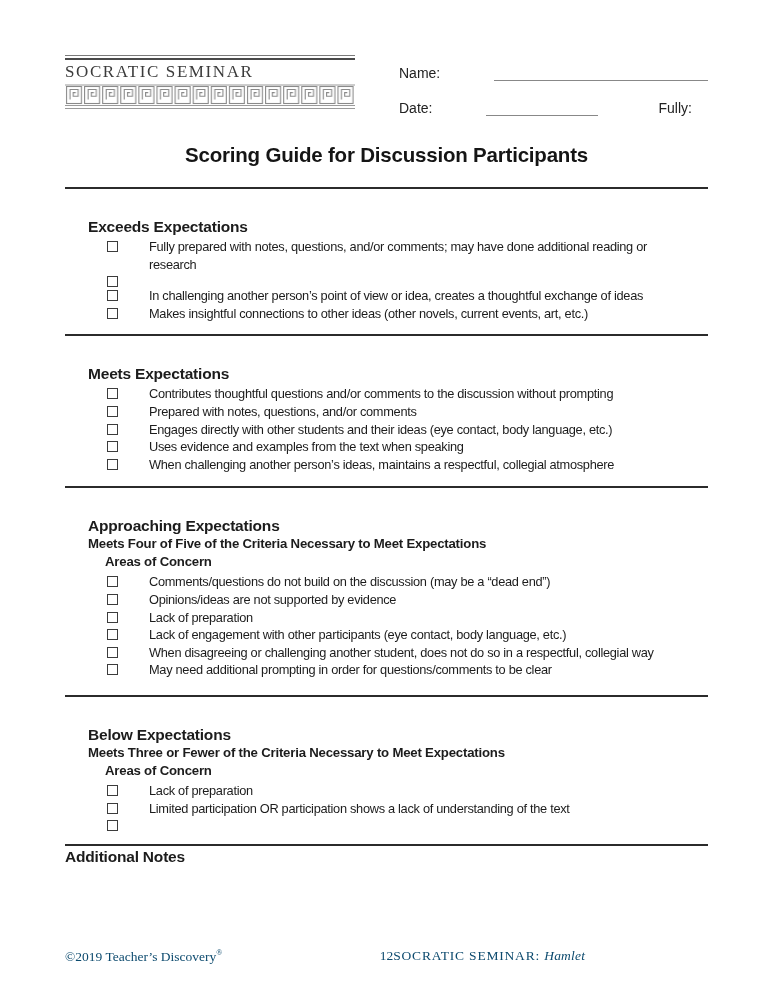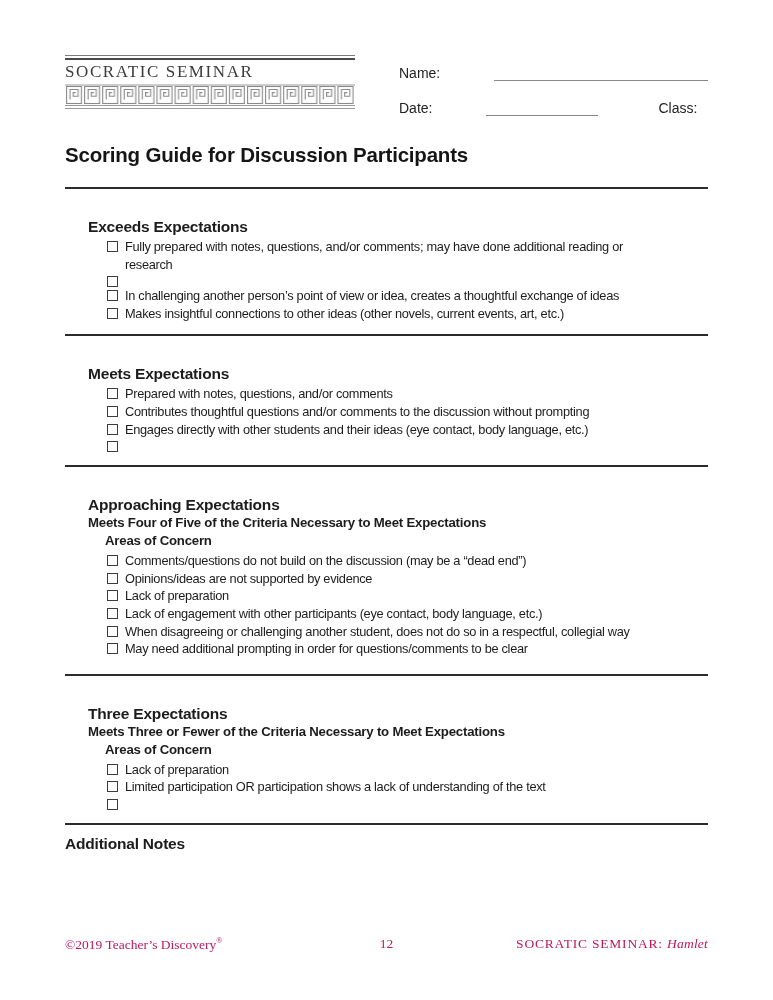--- a/index.html
+++ b/index.html
@@ -27,52 +27,52 @@
   .logo-bottomline { border-bottom:1px solid #9a9a9a; height:2px; }
   .fields { width:309px; padding-top:10px; }
   .field-row { display:flex; align-items:flex-end; font-size:14px; color:#222;gap:48px; }
   .field-row + .field-row { margin-top:19px; }
   .field-label { white-space:nowrap; padding-right:6px; }
   .blank { border-bottom:1px solid #888; height:15px; flex:1; }
   .blank.date-line { flex:0 0 112px; }
   .field-label.class { margin-left:12px; }
   
   h1.doc-title {
-    text-align:left; font-size:20.5px; letter-spacing:-0.2px;
+    text-align:center; font-size:20.5px; letter-spacing:-0.2px;
     margin:27px 0 0 0; color:#151515;
   }
   .rule { height:2px; background:#2b2b2b; }
   .rule.r1 { margin-top:20px; }
   .rule.r2 { margin-top:12px; }
   .rule.r3 { margin-top:13px; }
   .rule.r4 { margin-top:16px; }
   .rule.r5 { margin-top:13px; }
   
   .sec-heading { font-weight:bold; font-size:15.5px; line-height:19px; margin:28px 0 0 23px; letter-spacing:-0.2px; }
   .sec-sub     { font-weight:bold; font-size:13.2px; line-height:18px; margin:0 0 0 23px; letter-spacing:-0.2px; }
   .sec-areas   { font-weight:bold; font-size:13.2px; line-height:18px; margin:0 0 0 40px; letter-spacing:-0.2px; }
   .items { margin:2px 0 0 0; }
-  .item { display:flex; margin-left:42px; line-height:17.6px; }
+  .item { display:flex; margin-left:42px; line-height:17.6px;gap:24px; }
   .checkbox {
     flex:none; width:11px; height:11px; box-sizing:border-box;
     border:1.2px solid #3c3c3c; margin:3px 7px 0 0; background:#fff;
   }
   .item-text { font-size:12.8px; letter-spacing:-0.3px; color:#1c1c1c; }
   .w530 { max-width:530px; }
   
-  .notes-heading { font-weight:bold; font-size:15.5px; margin-top:10px; letter-spacing:-0.2px; }
+  .notes-heading { font-weight:bold; font-size:15.5px; margin-top:2px; letter-spacing:-0.2px; }
   .footer {
-    position:absolute; left:65px; right:65px; bottom:48px;
+    position:absolute; left:65px; right:65px; bottom:36px;
     display:flex; align-items:baseline;
-    font-family:"Liberation Serif", serif; font-size:13.5px; color:#be185d;
+    font-family:"Liberation Serif", serif; font-size:13.5px; color:#0c4a6e;
   }
   .footer-left  { flex:1; text-align:left; }
   .footer-left sup { font-size:8px; vertical-align:super; }
   .footer-center{ flex:0; }
-  .footer-right { flex:1; text-align:right; letter-spacing:0.8px; }
+  .footer-right { flex:1; text-align:left; letter-spacing:0.8px; }
   .footer-right .italic { font-style:italic; letter-spacing:0.2px; }
 </style>
 </head>
 <body>
 
 <div class="page">
 
   <div class="header">
     <div class="logo">
       <div class="logo-toplines"></div>
@@ -92,21 +92,21 @@
     </div>
 
     <div class="fields">
       <div class="field-row">
         <span class="field-label">Name:</span>
         <span class="blank"></span>
       </div>
       <div class="field-row">
         <span class="field-label">Date:</span>
         <span class="blank date-line"></span>
-        <span class="field-label class">Class:</span>
+        <span class="field-label class">Fully:</span>
         <span class="blank"></span>
       </div>
     </div>
   </div>
 
   <h1 class="doc-title">Scoring Guide for Discussion Participants</h1>
   <div class="rule r1"></div>
 
   <div>
     <div class="sec-heading">Exceeds Expectations</div>
@@ -128,32 +128,37 @@
         </div>
     </div>
   </div>
   <div class="rule r2"></div>
 
   <div>
     <div class="sec-heading">Meets Expectations</div>
     <div class="items">
       <div class="item">
           <span class="checkbox"></span>
+          <span class="item-text">Contributes thoughtful questions and/or comments to the discussion without prompting</span>
+        </div>
+      <div class="item">
+          <span class="checkbox"></span>
           <span class="item-text">Prepared with notes, questions, and/or comments</span>
         </div>
       <div class="item">
           <span class="checkbox"></span>
-          <span class="item-text">Contributes thoughtful questions and/or comments to the discussion without prompting</span>
-        </div>
-      <div class="item">
-          <span class="checkbox"></span>
           <span class="item-text">Engages directly with other students and their ideas (eye contact, body language, etc.)</span>
         </div>
       <div class="item">
           <span class="checkbox"></span>
+          <span class="item-text">Uses evidence and examples from the text when speaking</span>
+        </div>
+      <div class="item">
+          <span class="checkbox"></span>
+          <span class="item-text">When challenging another person’s ideas, maintains a respectful, collegial atmosphere</span>
         </div>
     </div>
   </div>
   <div class="rule r3"></div>
 
   <div>
     <div class="sec-heading">Approaching Expectations</div>
     <div class="sec-sub">Meets Four of Five of the Criteria Necessary to Meet Expectations</div>
     <div class="sec-areas">Areas of Concern</div>
     <div class="items">
@@ -179,21 +184,21 @@
         </div>
       <div class="item">
           <span class="checkbox"></span>
           <span class="item-text">May need additional prompting in order for questions/comments to be clear</span>
         </div>
     </div>
   </div>
   <div class="rule r4"></div>
 
   <div>
-    <div class="sec-heading">Three Expectations</div>
+    <div class="sec-heading">Below Expectations</div>
     <div class="sec-sub">Meets Three or Fewer of the Criteria Necessary to Meet Expectations</div>
     <div class="sec-areas">Areas of Concern</div>
     <div class="items">
       <div class="item">
           <span class="checkbox"></span>
           <span class="item-text">Lack of preparation</span>
         </div>
       <div class="item">
           <span class="checkbox"></span>
           <span class="item-text">Limited participation OR participation shows a lack of understanding of the text</span>

